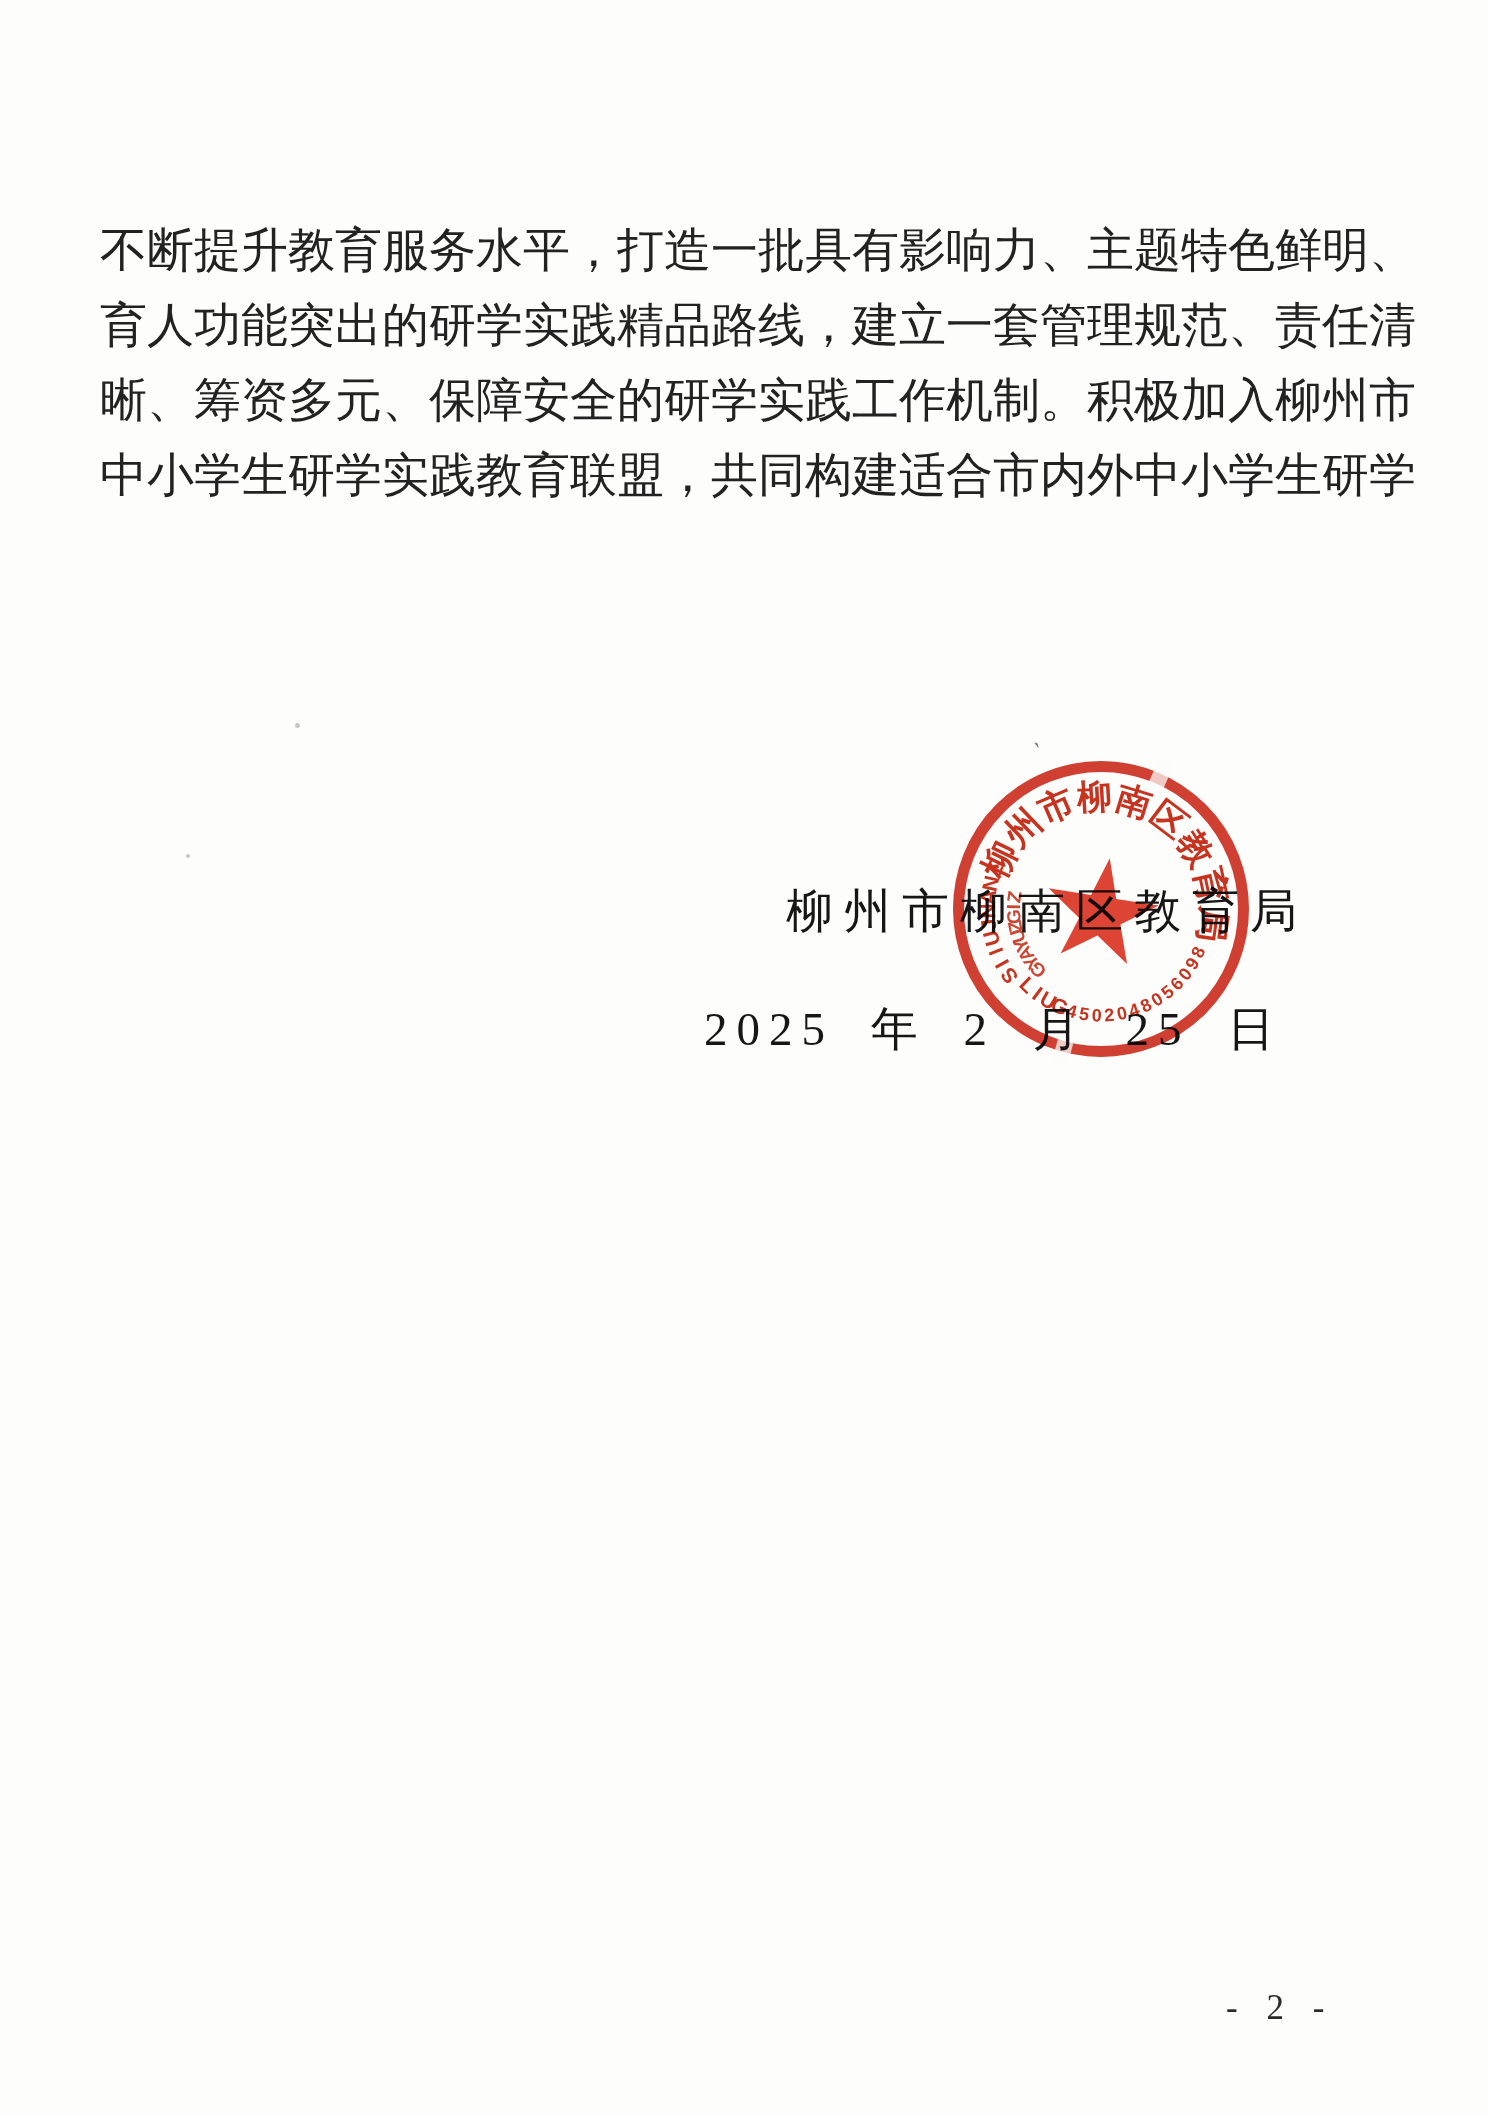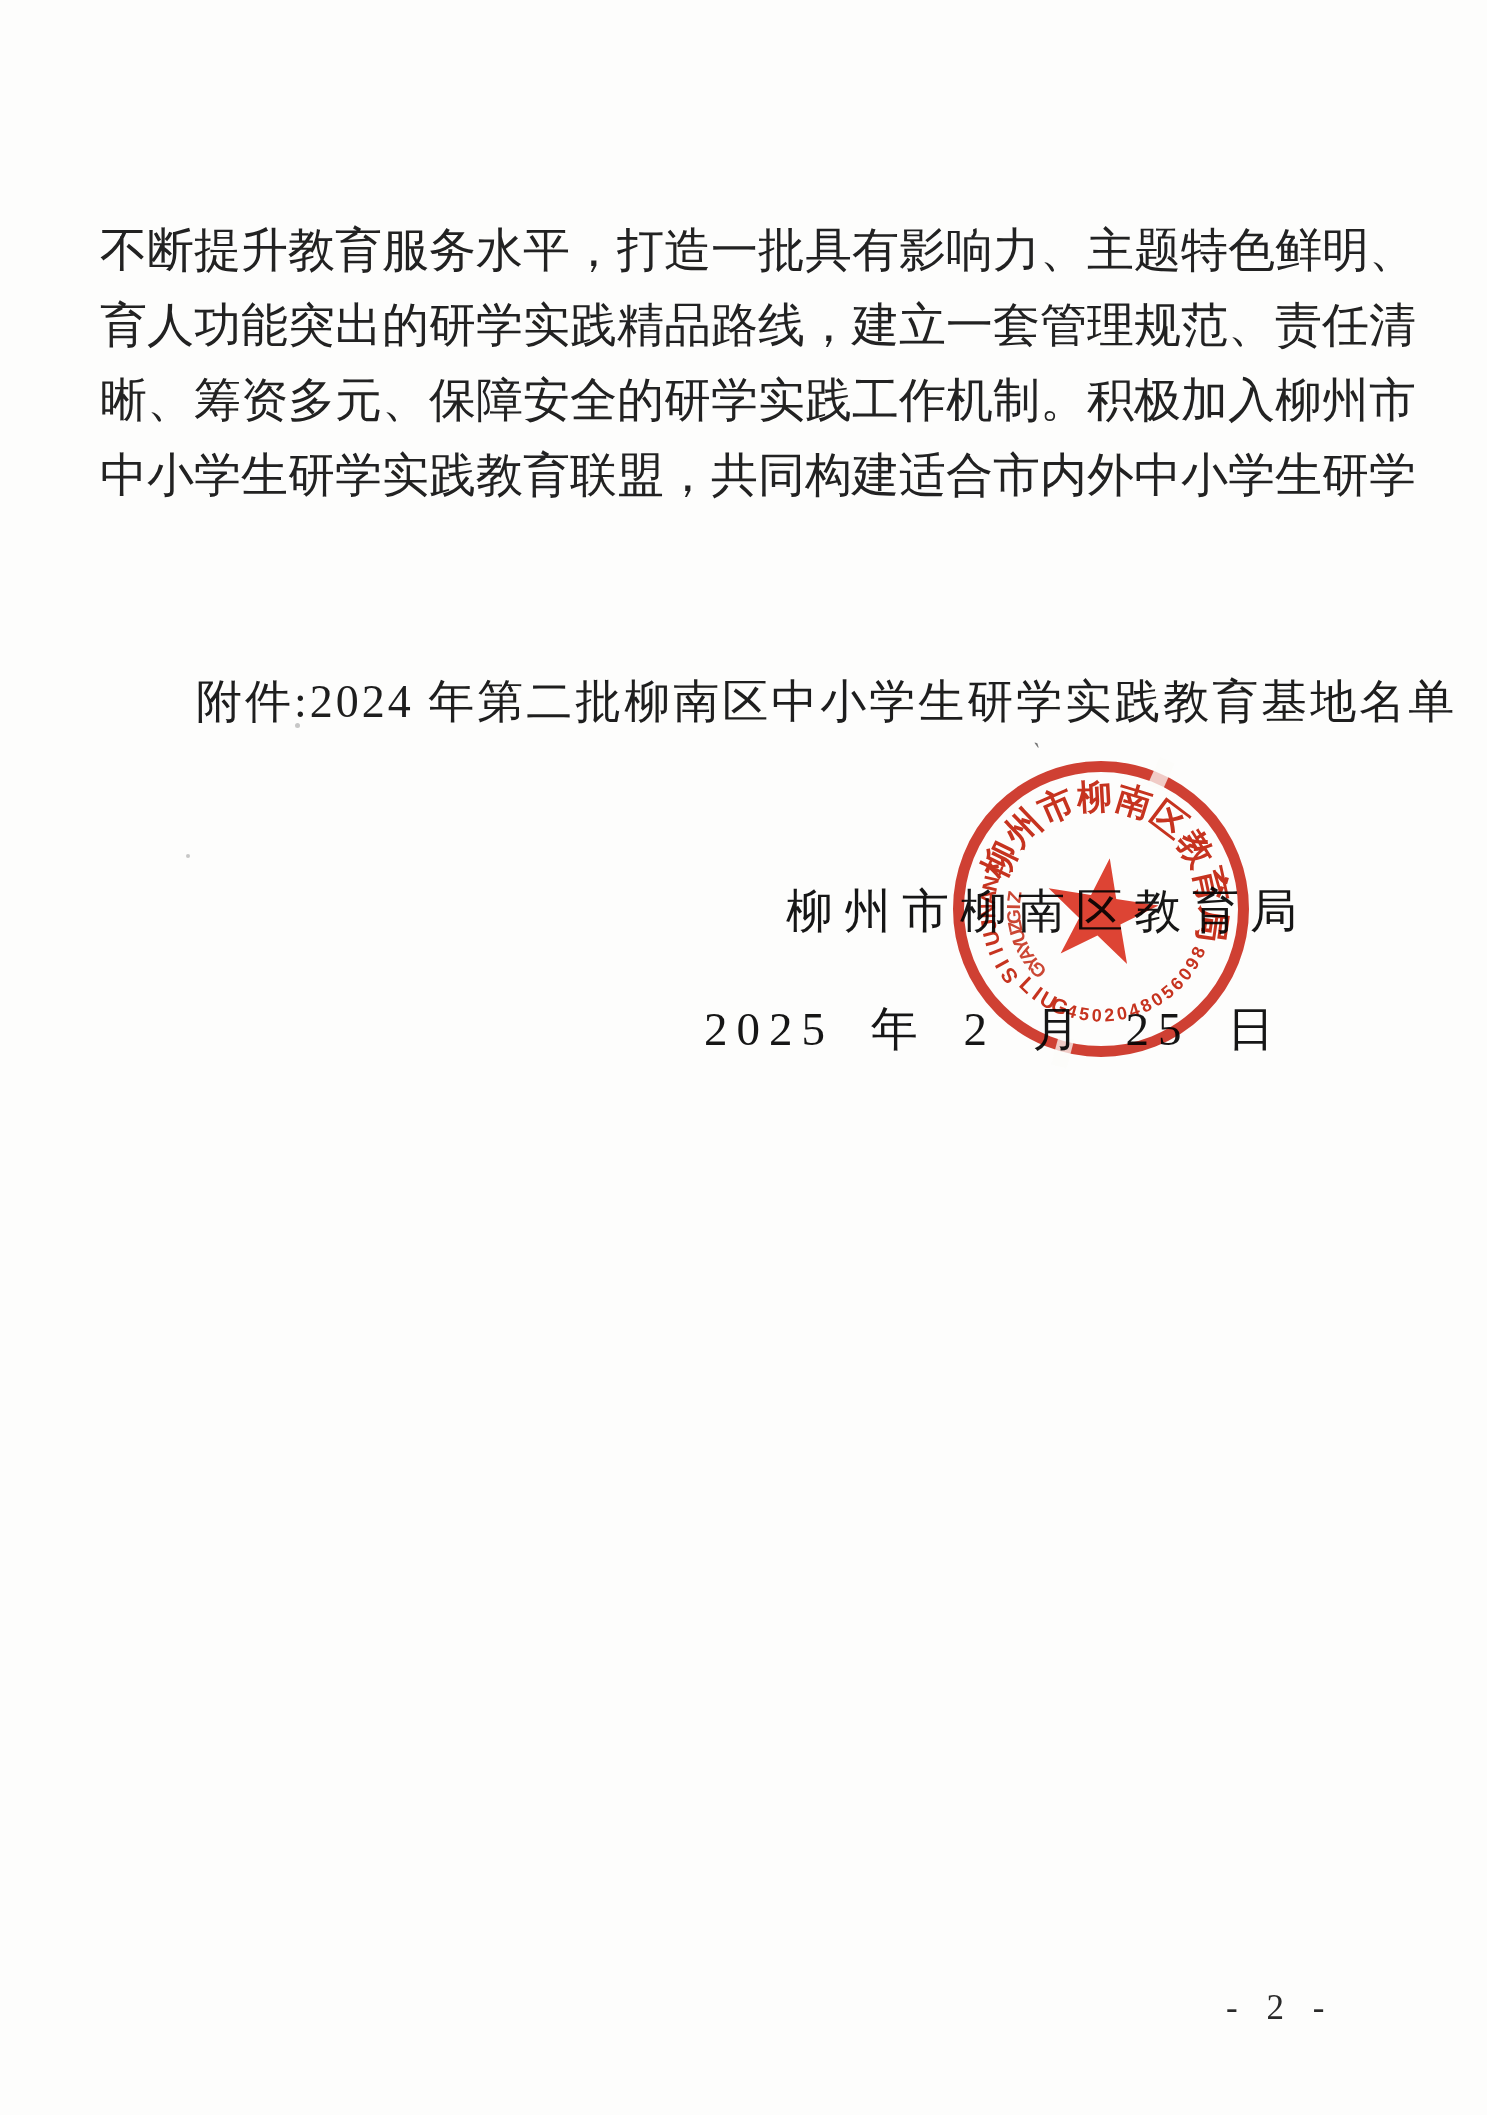--- a/index.html
+++ b/index.html
@@ -183,21 +183,20 @@
         <span>外</span>
         <span>中</span>
         <span>小</span>
         <span>学</span>
         <span>生</span>
         <span>研</span>
         <span>学</span>
       </div>
   </div>
 
-  <div class="attachment">附件:2024 年第二批柳南区中小学生研学实践教育基地名单</div>
 
   <div class="signer">柳州市柳南区教育局</div>
 
   <div class="docdate">2025 年 2 月 25 日</div>
 
   <div class="seal">
     <div class="seal-ring"></div>
     <div class="seal-gap" style="transform:translate(-50%,-50%) rotate(24deg) translateY(-148px);"></div>
     <div class="seal-gap" style="transform:translate(-50%,-50%) rotate(195deg) translateY(-148px);"></div>
     <div class="star"></div>

